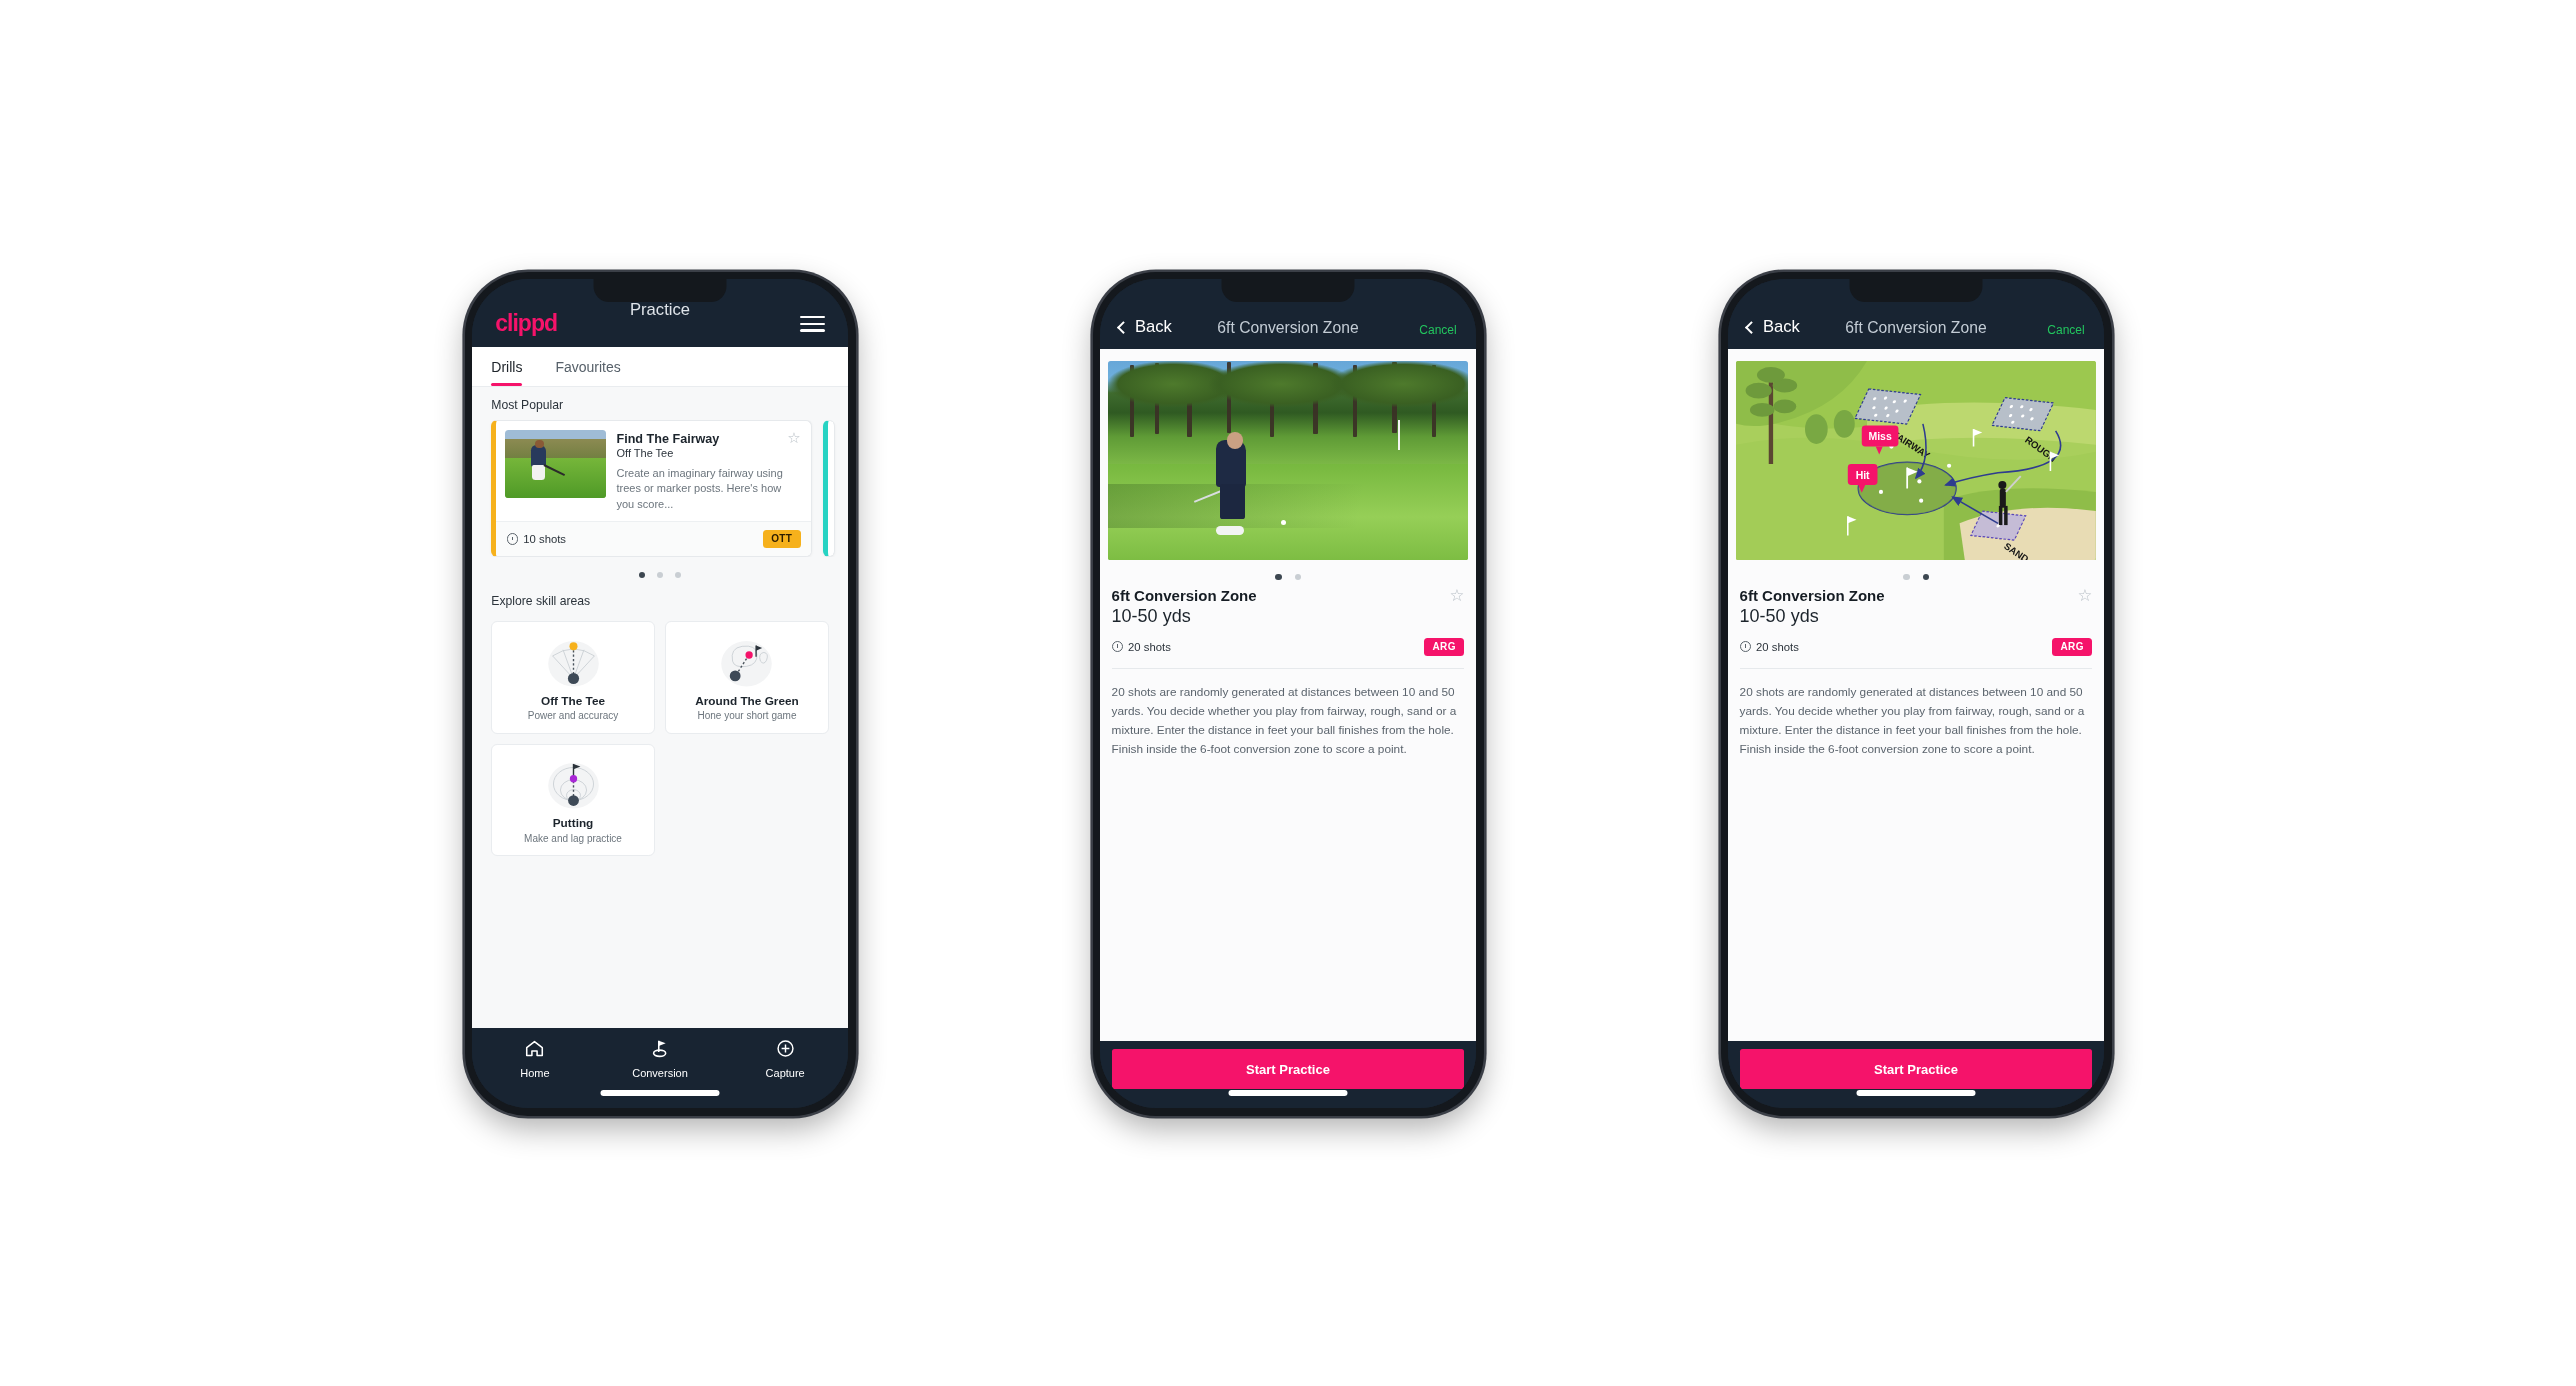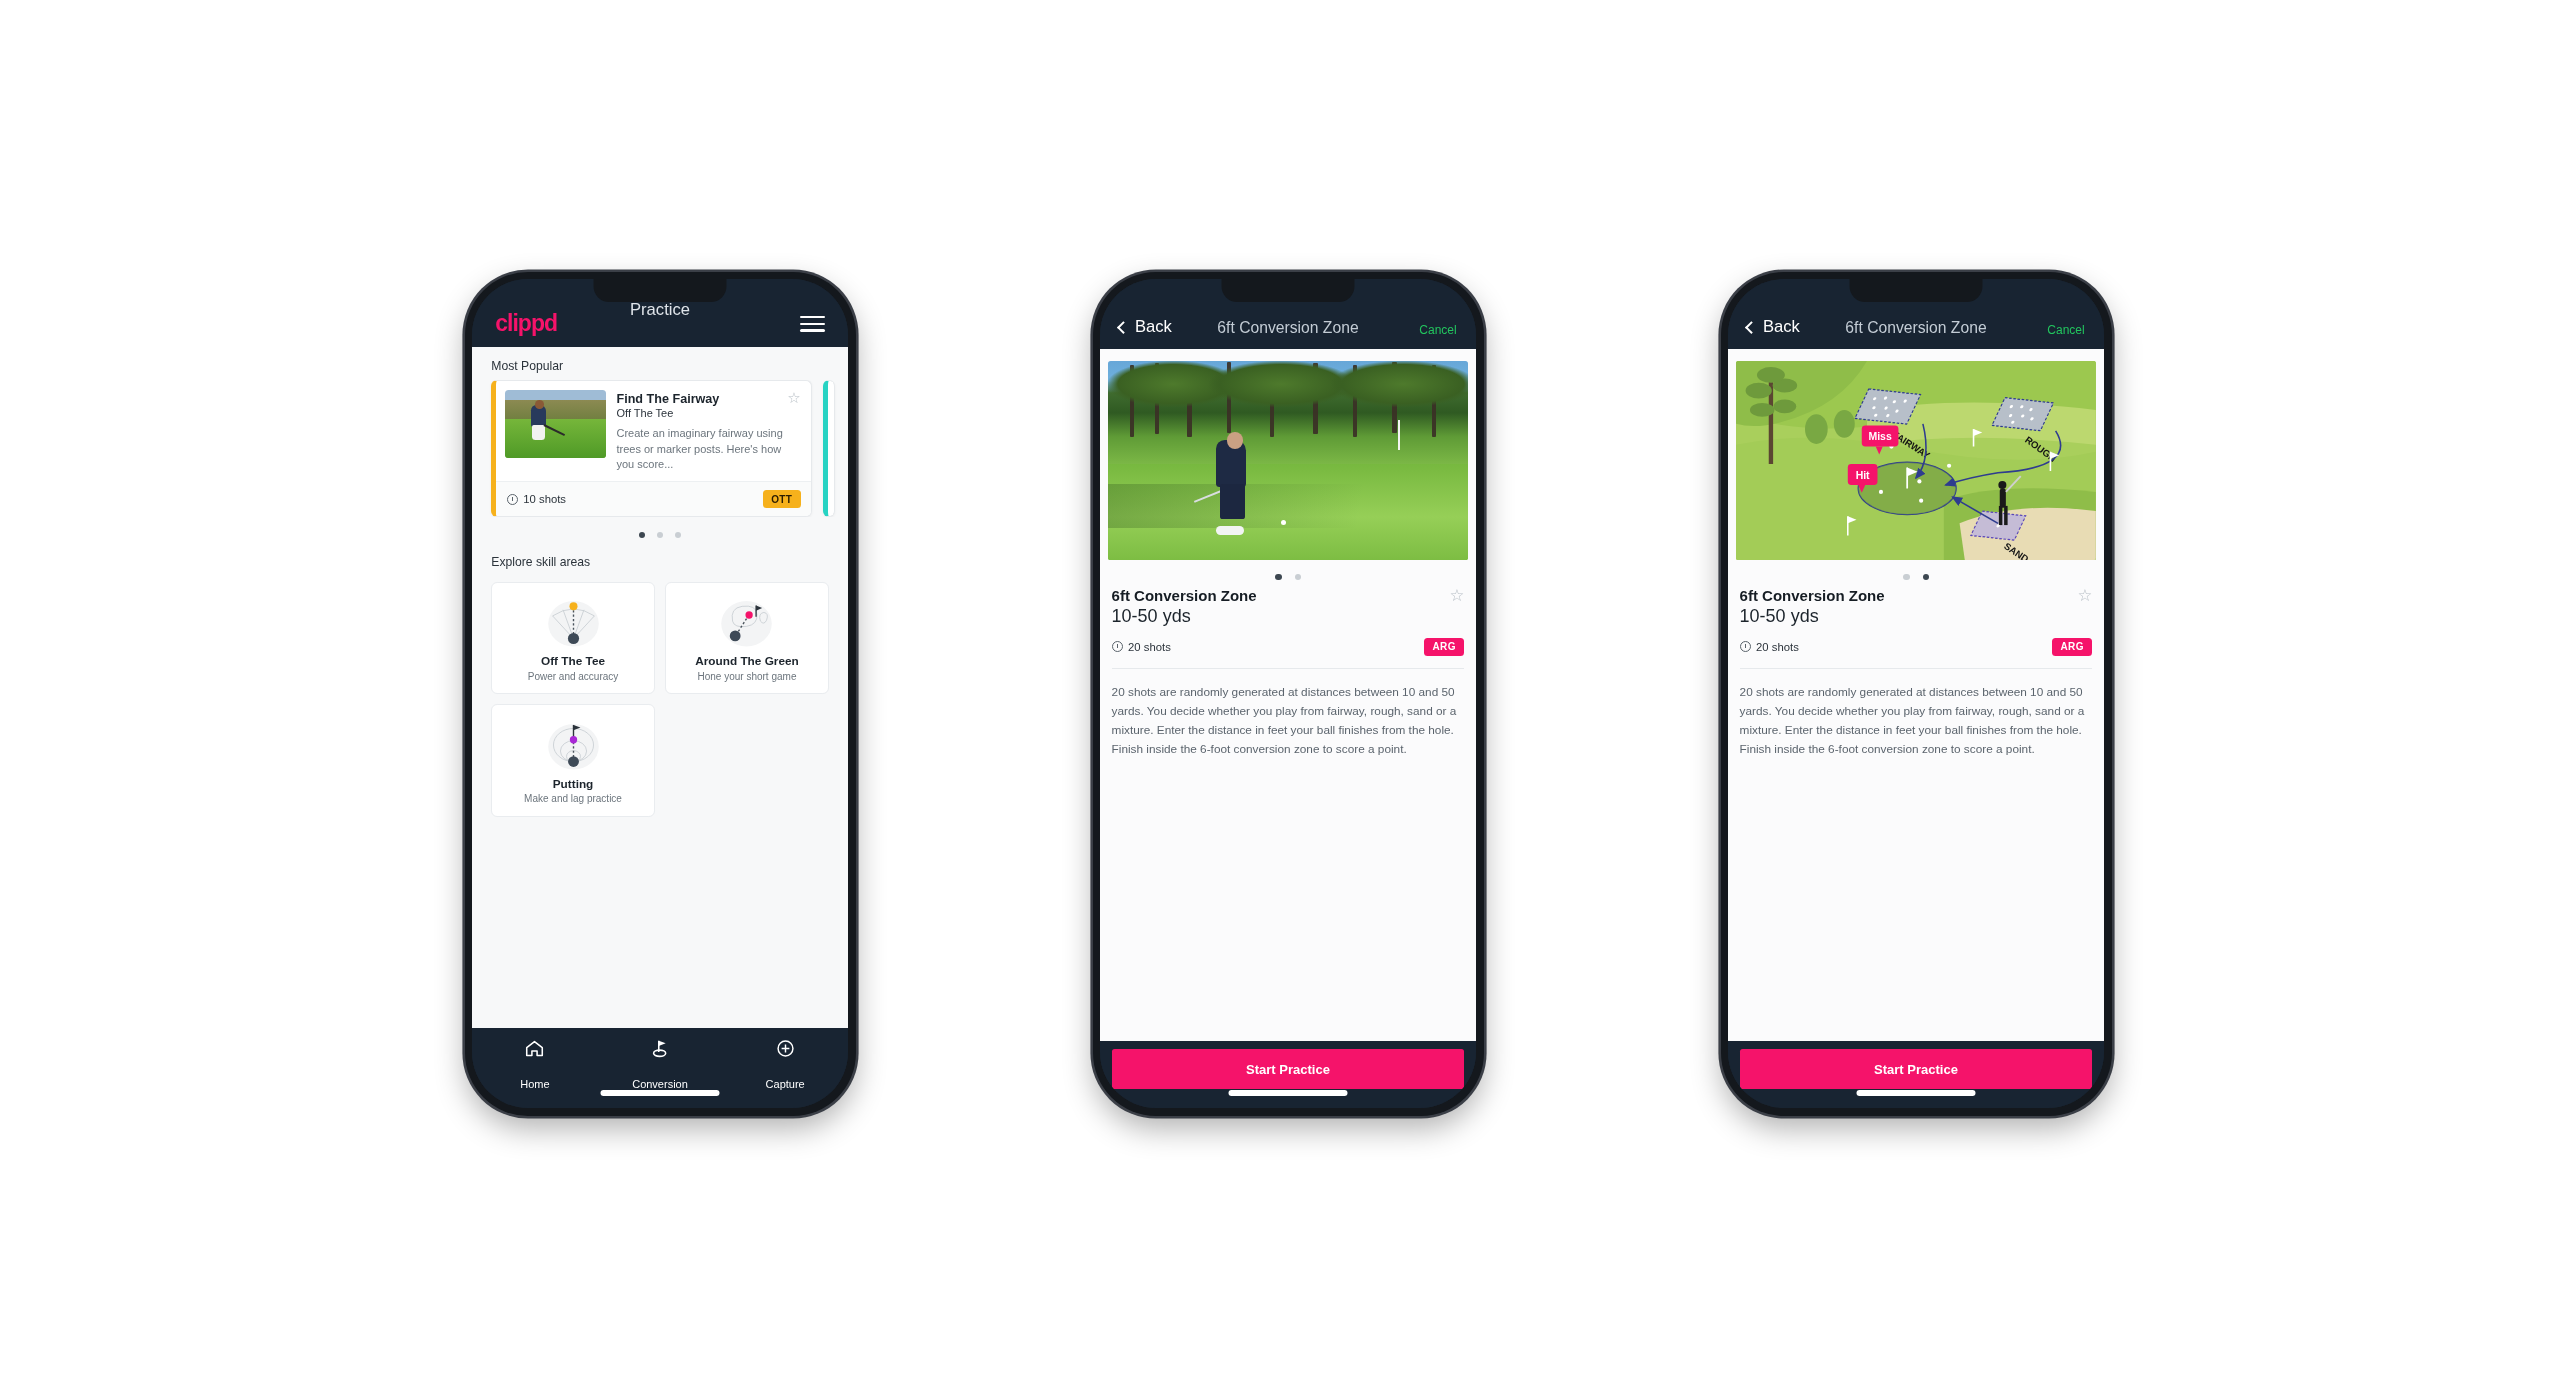--- a/index.html
+++ b/index.html
@@ -309,21 +309,21 @@
     height: 80px;
     background: #182432;
     display: flex;
     align-items: flex-start;
     padding-top: 11.3px;
     flex: 0 0 auto;
   }
   .tabbar-item {
     flex: 1 1 0;
     display: flex; flex-direction: column;
-    align-items: center; gap: 20px;
+    align-items: center; gap: 9px;
     color: #ffffff;
   }
   .tabbar-label { font-size: 11px; }
 
   
   .detail-scroll {
     flex: 1 1 auto;
     background: #fbfbfc;
     display: flex; flex-direction: column;
     overflow: hidden;
@@ -441,20 +441,24 @@
       <div class="appbar">
         <div class="brand">clippd</div>
         <div class="appbar-title">Practice</div>
         <div class="hamburger">
           <span></span>
             <span></span>
             <span></span>
         </div>
       </div>
 
+      <div class="tabs">
+        <div class="tab active">Drills</div>
+        <div class="tab">Favourites</div>
+      </div>
 
       <div class="body">
 
         <div class="section-title">Most Popular</div>
 
         <div class="carousel">
           <div class="card-rail">
             <div class="drill-card">
               <div class="drill-top">
                 <div class="thumb">

